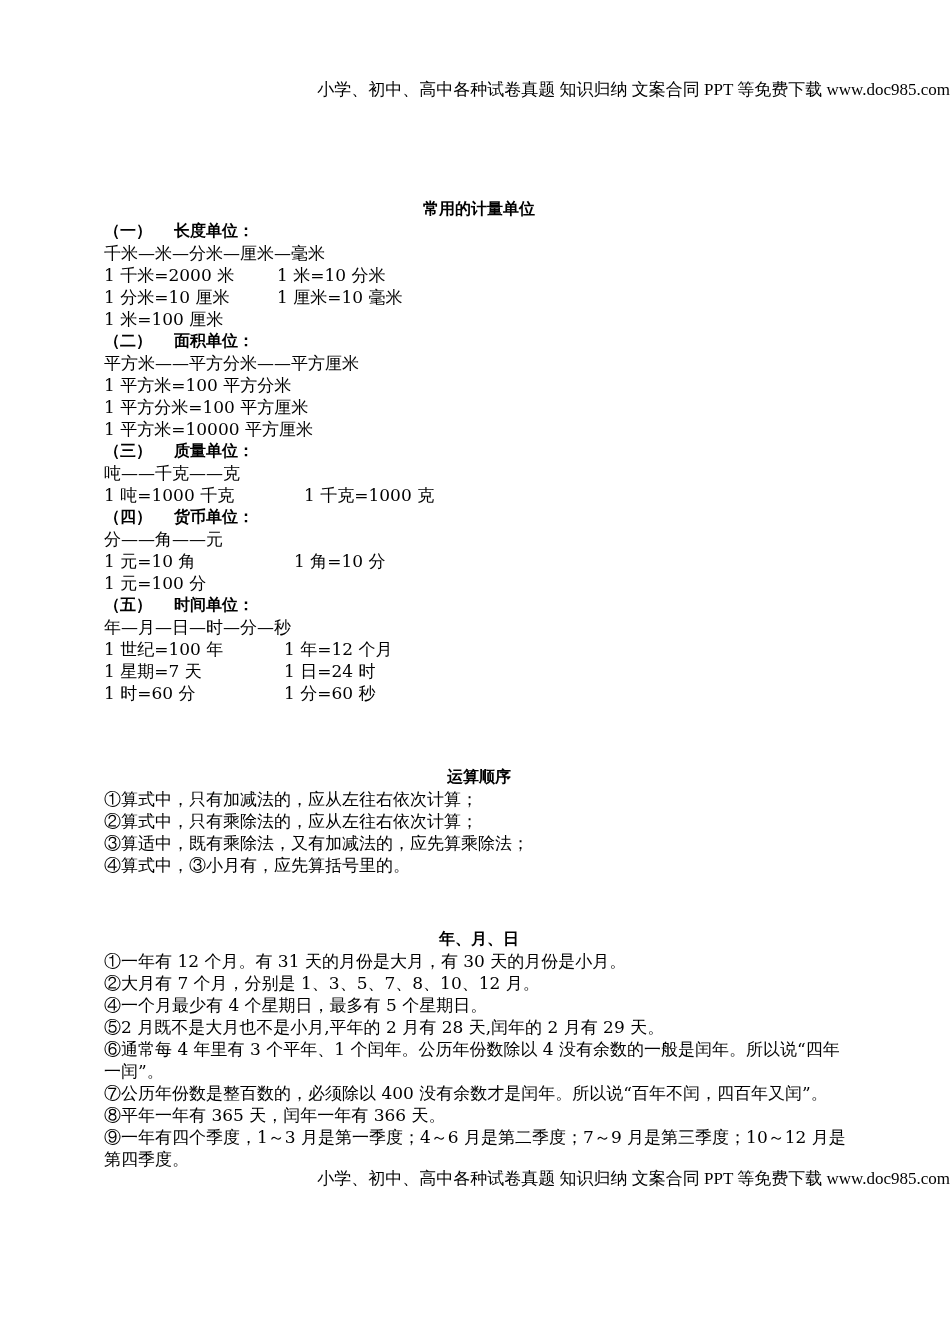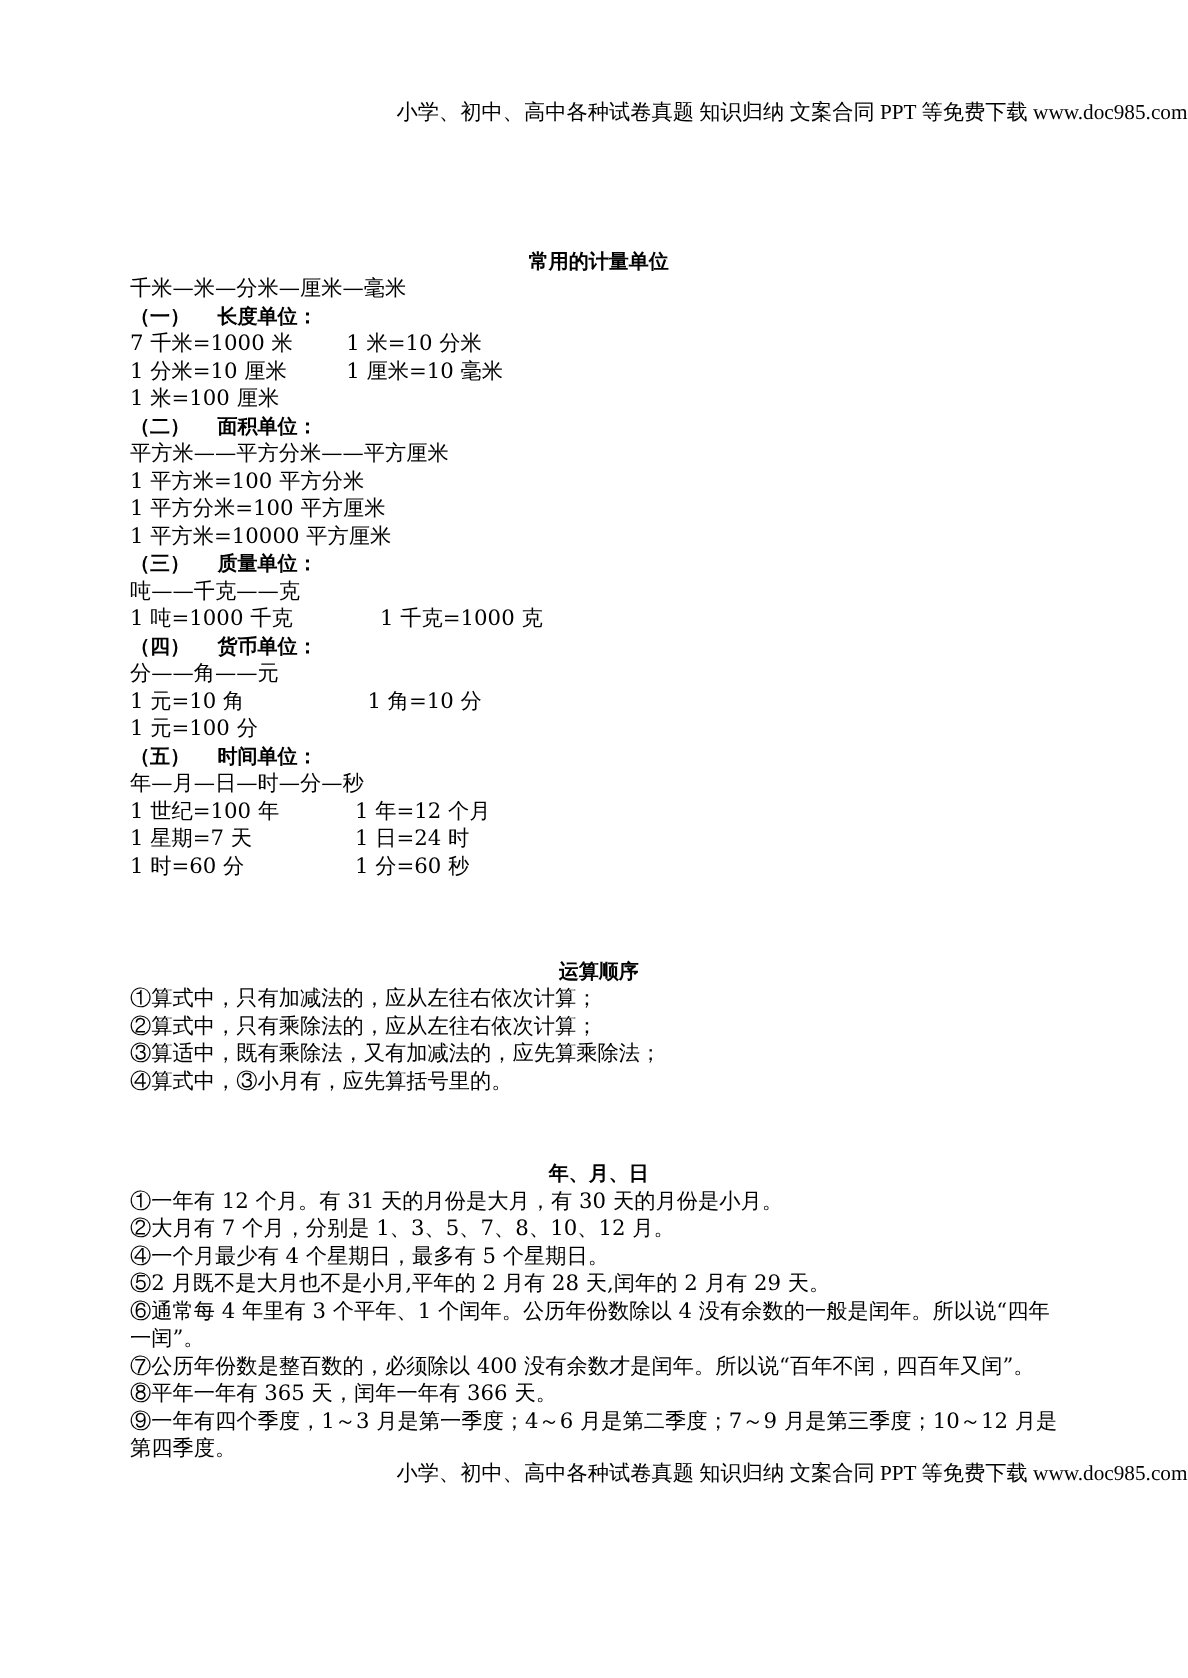--- a/index.html
+++ b/index.html
@@ -21,26 +21,26 @@
     .wrap { white-space: normal; height: auto; }
   </style>
 </head>
 <body>
 
 <div class="page-header">小学、初中、高中各种试卷真题 知识归纳 文案合同 PPT 等免费下载   www.doc985.com</div>
 
 <div class="content">
   <div class="line sec-title">常用的计量单位</div>
 
-  <div class="line">千米—米—分米—厘米—毫米</div>
   <div class="line sub-head">
     <span class="num">（一）</span><span>长度单位：</span>
   </div>
+  <div class="line">千米—米—分米—厘米—毫米</div>
   <div class="line">
-    <span class="col2" style="width:173px">7 千米=1000 米</span><span class="col2">1 米=10 分米</span>
+    <span class="col2" style="width:173px">1 千米=2000 米</span><span class="col2">1 米=10 分米</span>
   </div>
   <div class="line">
     <span class="col2" style="width:173px">1 分米=10 厘米</span><span class="col2">1 厘米=10 毫米</span>
   </div>
   <div class="line">
     <span class="col2">1 米=100 厘米</span>
   </div>
 
   <div class="line sub-head">
     <span class="num">（二）</span><span>面积单位：</span>

